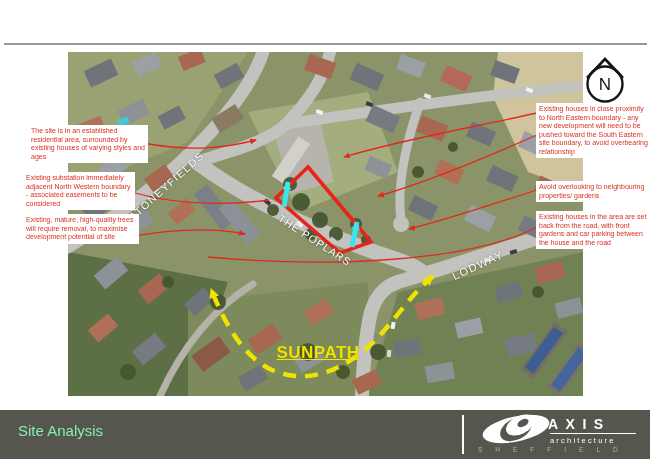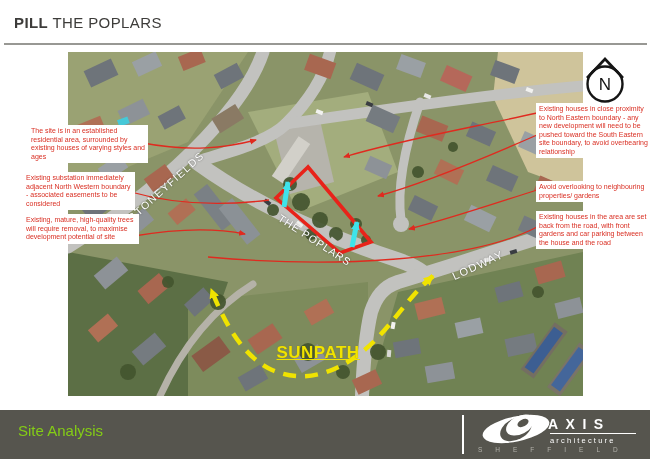--- a/index.html
+++ b/index.html
@@ -28,37 +28,36 @@
   .ann{position:absolute;z-index:7;background:#ffffff;color:#d92f23;font-size:7px;
        line-height:1.22;padding:2px 3px;}
   .ann.l1{left:28px;top:125px;width:114px;}
   .ann.l2{left:23px;top:172px;width:106px;}
   .ann.l3{left:23px;top:214px;width:110px;}
   .ann.r1{left:536px;top:103px;width:110px;}
   .ann.r2{left:536px;top:181px;width:110px;}
   .ann.r3{left:536px;top:211px;width:108px;}
   
   .footer{position:absolute;left:0;top:410px;width:650px;height:49px;background:#56554e;z-index:8;}
-  .footer-title{position:absolute;left:18px;top:12px;font-size:15px;color:#84cc16;}
+  .footer-title{position:absolute;left:18px;top:12px;font-size:15px;color:#86efac;}
   .brand-divider{position:absolute;left:462px;top:5px;width:1.5px;height:39px;background:#ffffff;}
   .logo-mark{position:absolute;left:476px;top:2px;}
   .axis-name{position:absolute;left:548px;top:6px;width:100px;color:#ffffff;font-weight:700;
              font-size:14px;letter-spacing:7.5px;white-space:nowrap;}
   .brand-line{position:absolute;left:550px;top:23px;width:86px;height:1px;background:#ffffff;}
   .axis-sub{position:absolute;left:550px;top:26px;color:#ffffff;font-size:7.5px;
             letter-spacing:2.2px;white-space:nowrap;}
   .axis-city{position:absolute;left:478px;top:36px;color:#b2b1aa;font-size:6.5px;
              letter-spacing:13px;white-space:nowrap;}
 </style>
 </head>
 <body>
 
 <div class="page">
 
-  <div class="title"><span class="b">PILL</span> <span>THE POPLARS</span></div>
   <div class="title-rule"></div>
 
   <svg class="aerial" viewBox="0 0 515 344">
     <rect width="515" height="344" fill="#8a9468"></rect>
     <g>
       <polygon points="0,0 180,0 120,90 0,140" fill="#9aa273"></polygon>
       <polygon points="180,60 300,40 330,120 230,160" fill="#a3ad7d"></polygon>
       <polygon points="0,200 160,230 120,344 0,344" fill="#5c6f45"></polygon>
       <polygon points="120,250 300,230 300,344 120,344" fill="#7d8b5c"></polygon>
       <polygon points="330,240 515,200 515,344 300,344" fill="#708253"></polygon>

